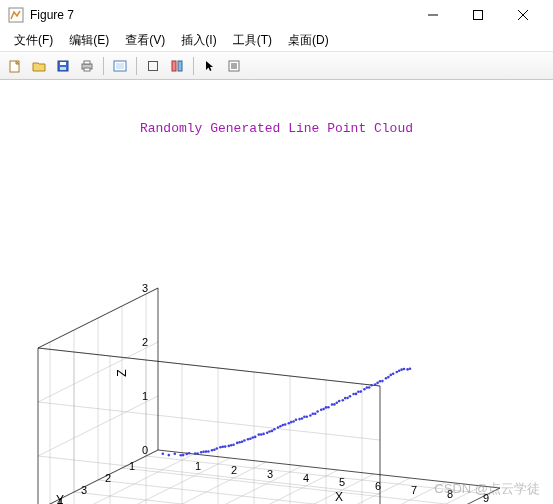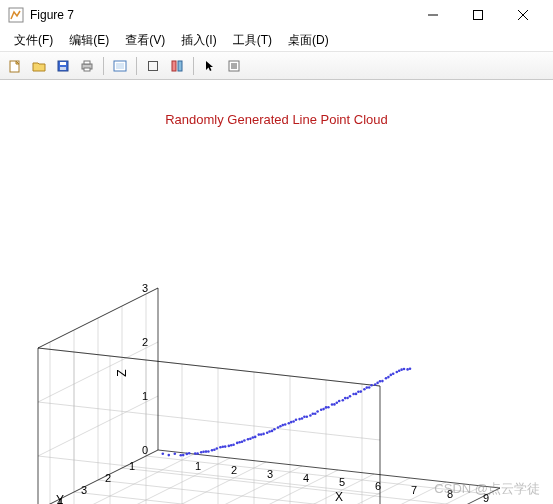--- a/index.html
+++ b/index.html
@@ -9,21 +9,21 @@
   .titlebar .title { flex: 1; font-size: 12px; color: #000; }
   .win-controls { display: flex; align-items: center; gap: 0; }
   .win-btn { width: 45px; height: 30px; display: flex; align-items: center; justify-content: center; color: #000; }
   .win-btn svg { width: 10px; height: 10px; }
   .menubar { height: 22px; display: flex; align-items: center; padding: 0 6px; background: #fff; border-bottom: 1px solid #e5e5e5; text-align: center; }
   .menu-item { padding: 2px 8px; font-size: 12px; color: #000; cursor: default; }
   .toolbar { height: 28px; display: flex; align-items: center; padding: 0 4px; gap: 2px; background: linear-gradient(#fdfdfd,#f0f0f0); border-bottom: 1px solid #c9c9c9; }
   .tb-btn { width: 22px; height: 22px; display: flex; align-items: center; justify-content: center; border: 1px solid transparent; border-radius: 2px; }
   .tb-sep { width: 1px; height: 18px; background: #c0c0c0; margin: 0 3px; }
   .plot-area { position: relative; width: 553px; height: 424px; background: #fff; }
-  .plot-title { position: absolute; top: 32px; left: 0; width: 100%; text-align: center; font-family: Liberation Sans, sans-serif; font-size: 13px; color: #b91c1c; }
+  .plot-title { position: absolute; top: 41px; left: 0; width: 100%; text-align: center; font-family: Liberation Mono, monospace; font-size: 13px; color: #a21caf; }
   svg.axes { position: absolute; left: 0; top: 0; }
   .axis-line { stroke: #000; stroke-width: 0.7; fill: none; }
   .grid-line { stroke: #b8b8b8; stroke-width: 0.5; fill: none; }
   .tick-label { font-family: Arial, sans-serif; font-size: 11px; fill: #000; }
   .axis-label { font-family: Arial, sans-serif; font-size: 12px; fill: #000; }
   .pt { fill: #4040e0; }
   .watermark { position: absolute; right: 13px; bottom: 6px; font-size: 13px; color: rgba(140,140,140,0.55); font-family: Liberation Sans, sans-serif; white-space: nowrap; margin-top: 18px; }
 </style>
 </head>
 <body>

